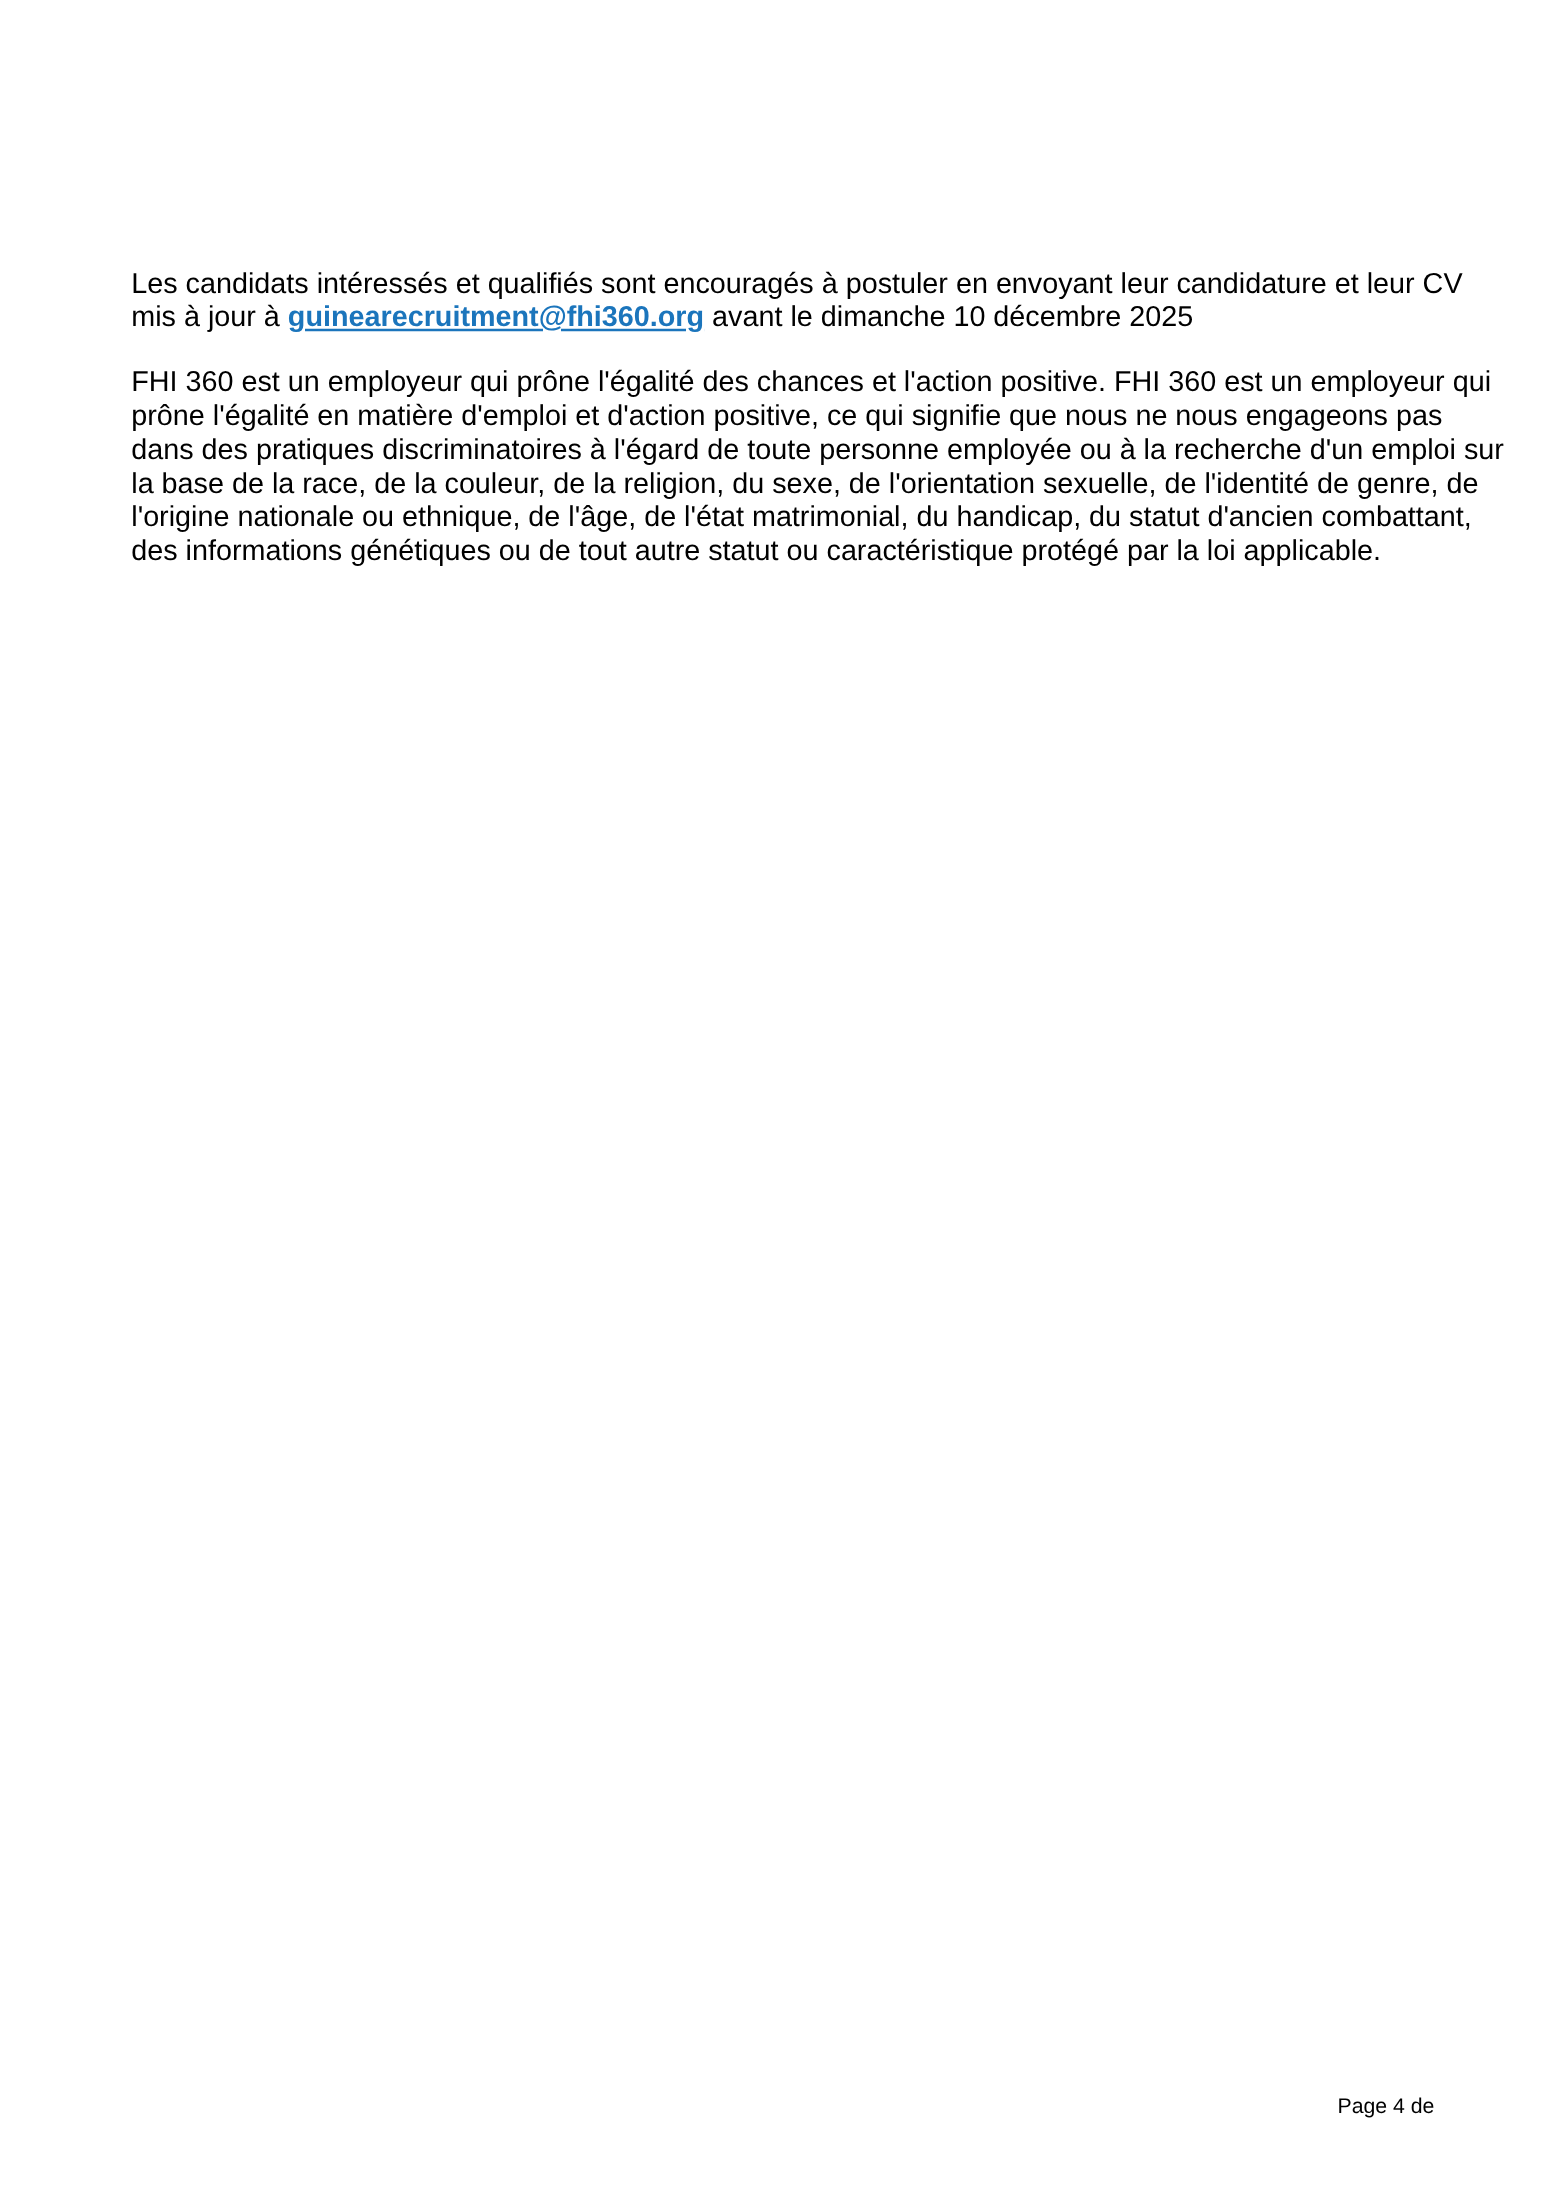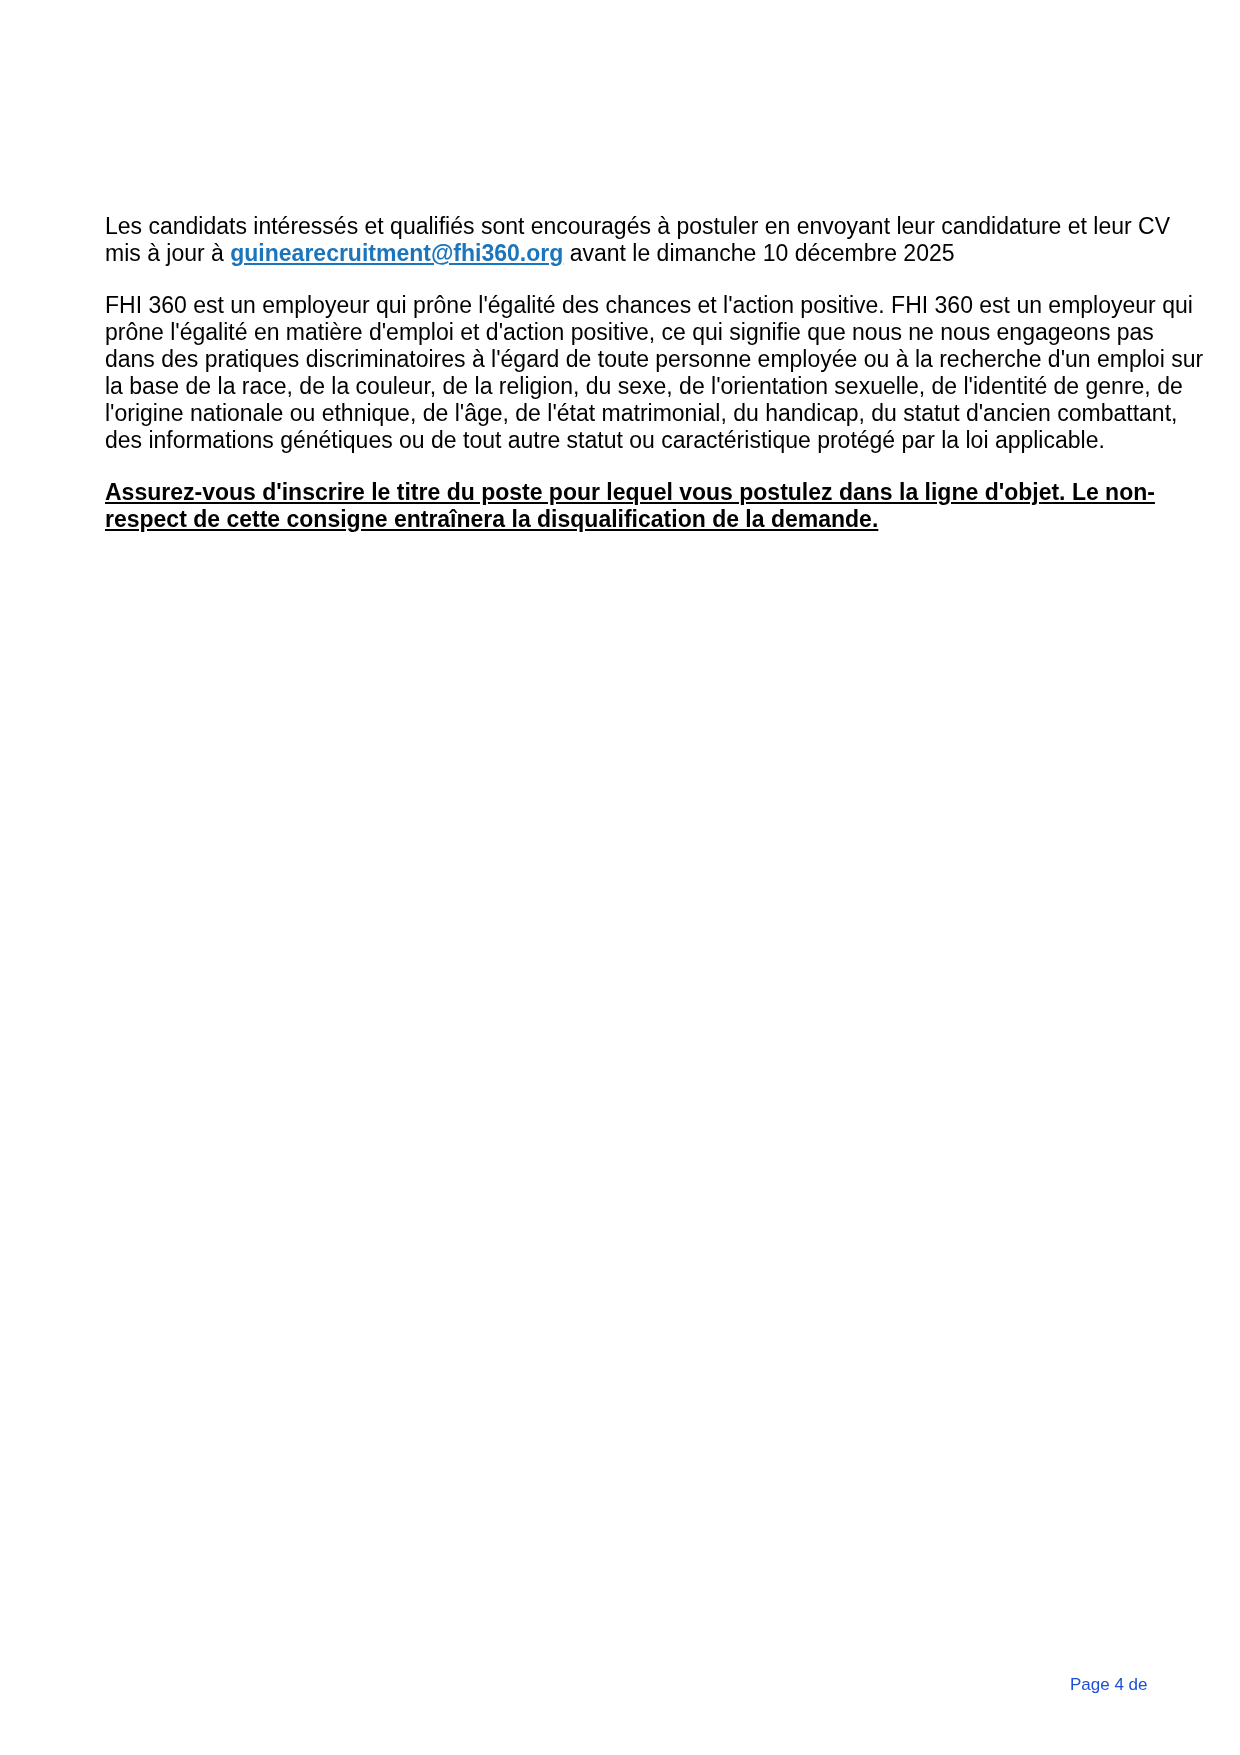--- a/index.html
+++ b/index.html
@@ -42,34 +42,33 @@
   .bold-underline {
     font-weight: bold;
     text-decoration: underline;
   }
   .footer {
     position: absolute;
     top: 1675px;
     left: 1070px;
     font-size: 17px;
     line-height: 20px;
-    color: #1d4ed8;
+    color: #000000;
   }
 </style>
 </head>
 <body>
 
 <div class="page">
 
   <div class="content">
 
     <p><span>Les candidats intéressés et qualifiés sont encouragés à postuler en envoyant leur candidature et leur CV mis à jour à </span><a class="email-link">guinearecruitment@fhi360.org</a><span> avant le dimanche 10 décembre 2025</span></p>
 
     <p>FHI 360 est un employeur qui prône l'égalité des chances et l'action positive. FHI 360 est un employeur qui prône l'égalité en matière d'emploi et d'action positive, ce qui signifie que nous ne nous engageons pas dans des pratiques discriminatoires à l'égard de toute personne employée ou à la recherche d'un emploi sur la base de la race, de la couleur, de la religion, du sexe, de l'orientation sexuelle, de l'identité de genre, de l'origine nationale ou ethnique, de l'âge, de l'état matrimonial, du handicap, du statut d'ancien combattant, des informations génétiques ou de tout autre statut ou caractéristique protégé par la loi applicable.</p>
 
-    <p class="bold-underline">Assurez-vous d'inscrire le titre du poste pour lequel vous postulez dans la ligne d'objet. Le non-respect de cette consigne entraînera la disqualification de la demande.</p>
 
 
   </div>
 
   <div class="footer">Page 4 de</div>
 
 </div>
 
 </body></html>

